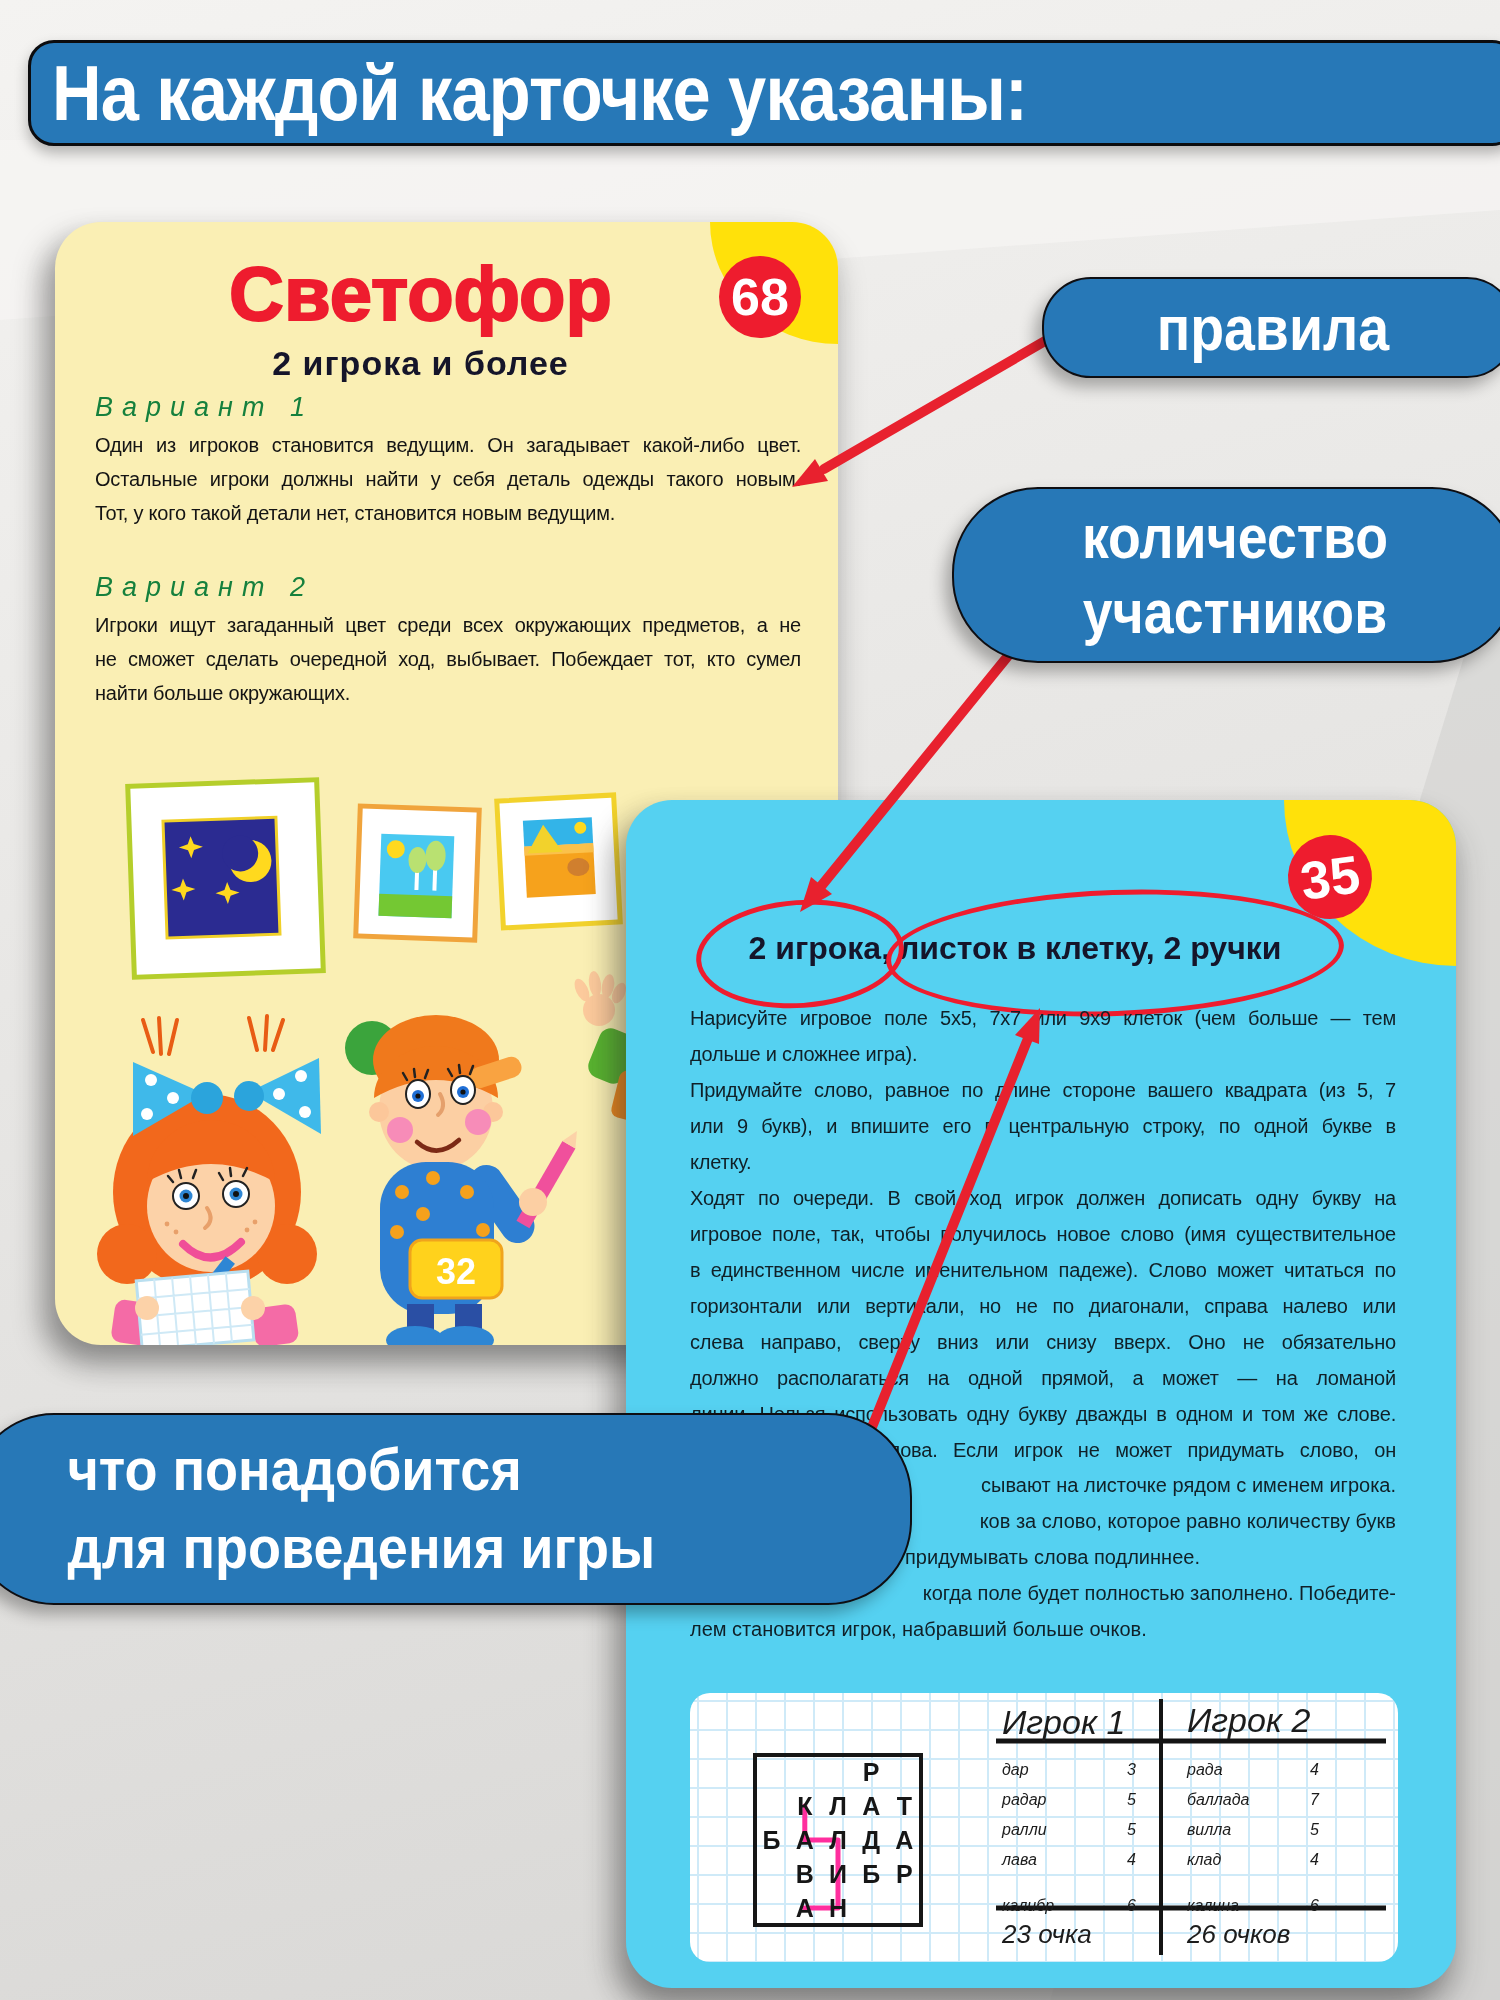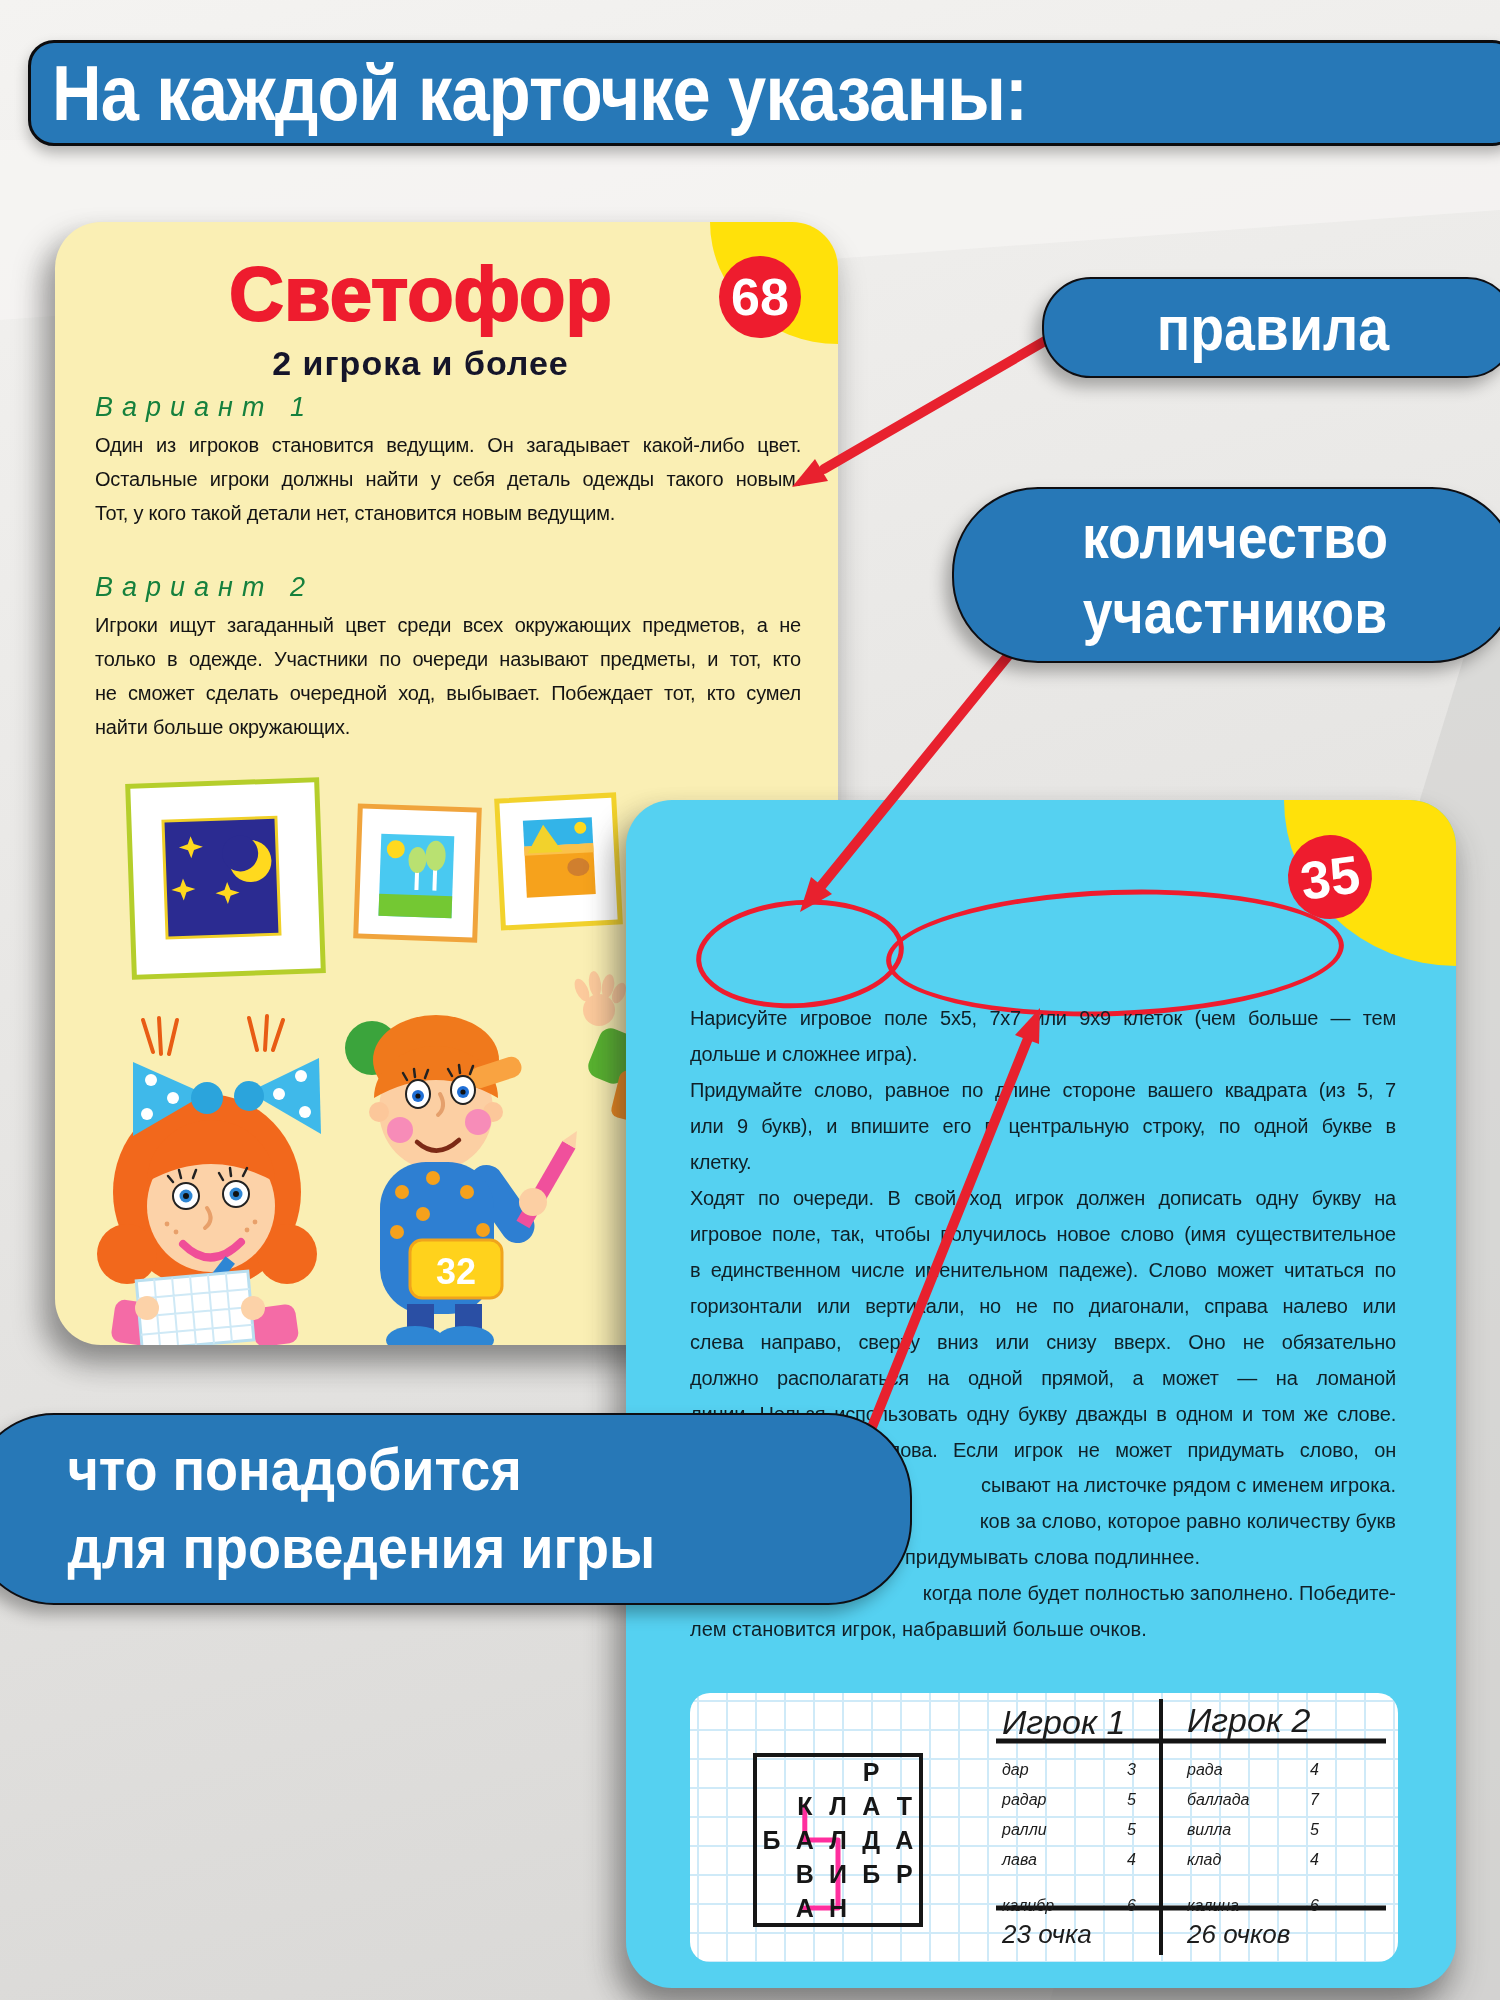--- a/index.html
+++ b/index.html
@@ -120,21 +120,20 @@
   <div class="variant v1">Вариант 1</div>
   <div class="para p1">
     <div class="jl">Один из игроков становится ведущим. Он загадывает какой-либо цвет.</div>
     <div class="jl">Остальные игроки должны найти у себя деталь одежды такого новым.</div>
     <div class="ll">Тот, у кого такой детали нет, становится новым ведущим.</div>
   </div>
 
   <div class="variant v2">Вариант 2</div>
   <div class="para p2">
     <div class="jl">Игроки ищут загаданный цвет среди всех окружающих предметов, а не</div>
-    <div class="jl">только в одежде. Участники по очереди называют предметы, и тот, кто</div>
     <div class="jl">не сможет сделать очередной ход, выбывает. Побеждает тот, кто сумел</div>
     <div class="ll">найти больше окружающих.</div>
   </div>
 
   <svg class="illus" viewBox="0 0 783 583">
 
     <g transform="rotate(-2 170 116)">
       <rect x="76" y="21" width="189" height="191" fill="#ffffff" stroke="#b5ce2b" stroke-width="5"></rect>
       <rect x="110" y="57" width="113" height="117" fill="#2b2b91" stroke="#f0d028" stroke-width="3"></rect>
       <circle cx="196" cy="100" r="21" fill="#ffd91e"></circle>
@@ -272,20 +271,21 @@
       <ellipse cx="410" cy="578" rx="29" ry="14" fill="#2e86d4"></ellipse>
     </g>
   </svg>
 </div>
 
 <div class="card card-blue">
   <div class="corner"></div>
   <div class="badge badge-35">
     <span>35</span>
   </div>
+  <div class="card-sub"><span>2 игрока,</span><span> листок в клетку, 2 ручки</span></div>
   <div class="ellipse el1"></div>
   <div class="ellipse el2"></div>
 
   <div class="b-rules">
     <div class="jl">Нарисуйте игровое поле 5х5, 7х7 или 9х9 клеток (чем больше — тем</div>
     <div class="ll">дольше и сложнее игра).</div>
     <div class="jl">Придумайте слово, равное по длине стороне вашего квадрата (из 5, 7</div>
     <div class="jl">или 9 букв), и впишите его в центральную строку, по одной букве в</div>
     <div class="ll">клетку.</div>
     <div class="jl">Ходят по очереди. В свой ход игрок должен дописать одну букву на</div>

